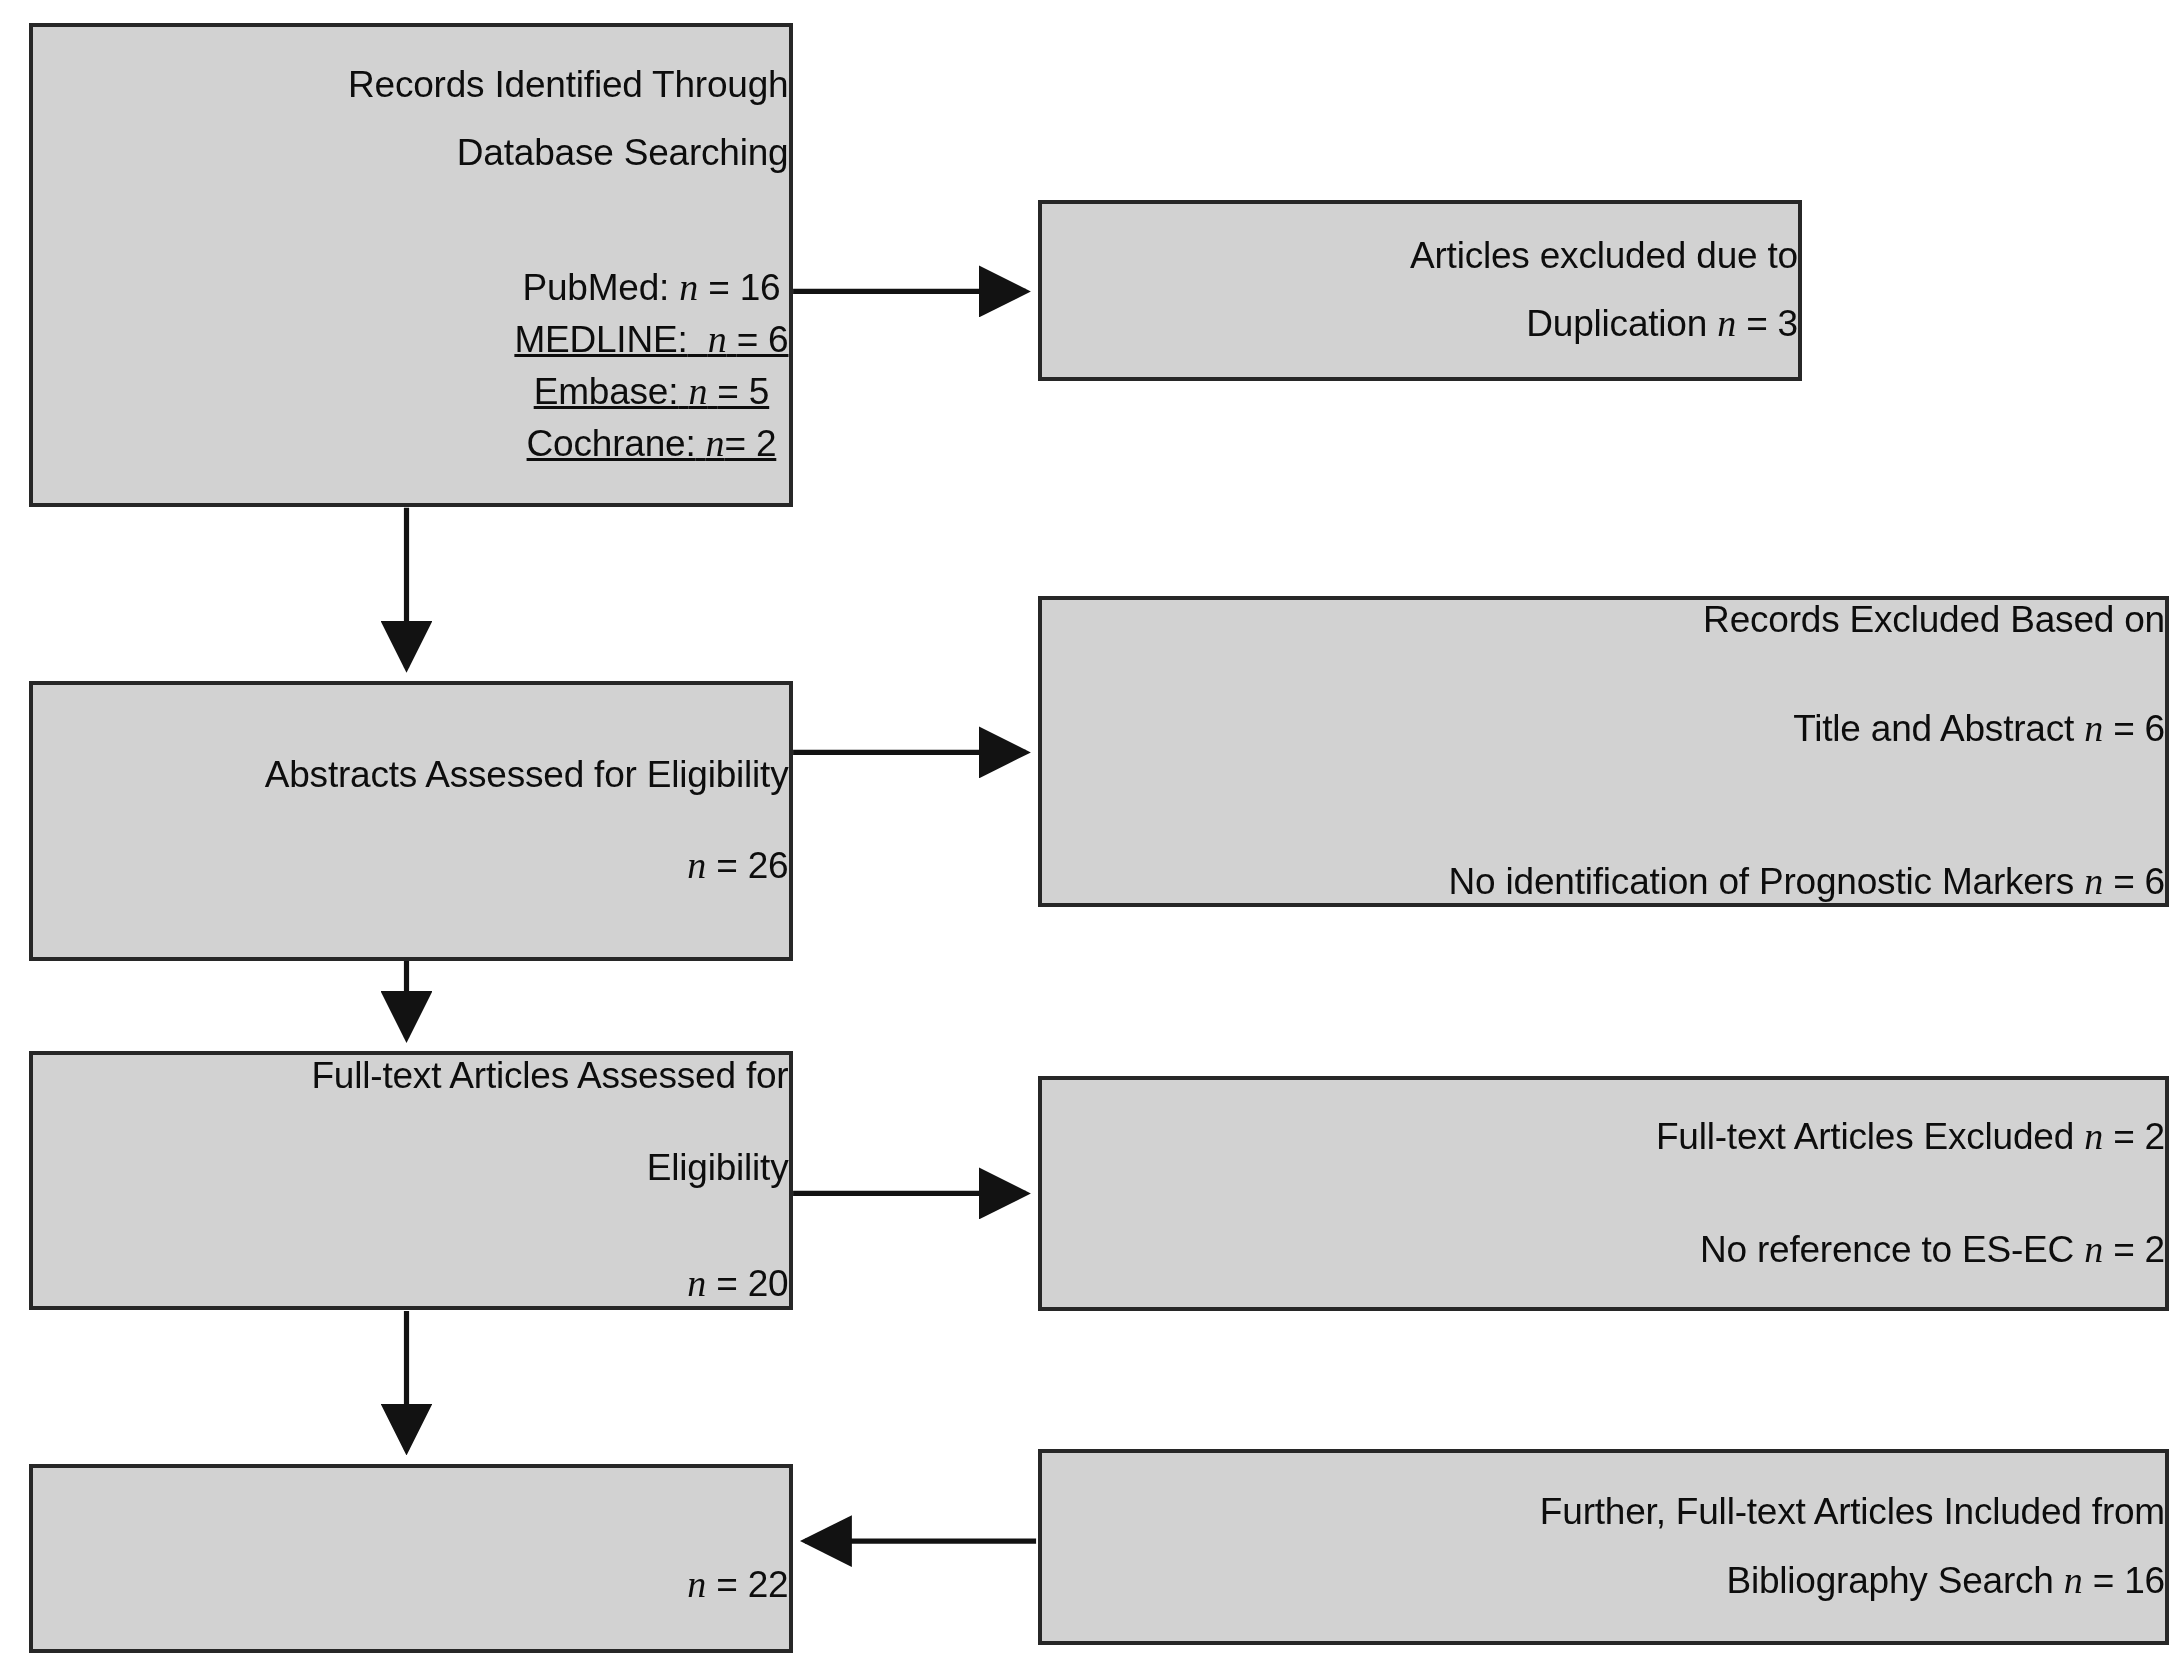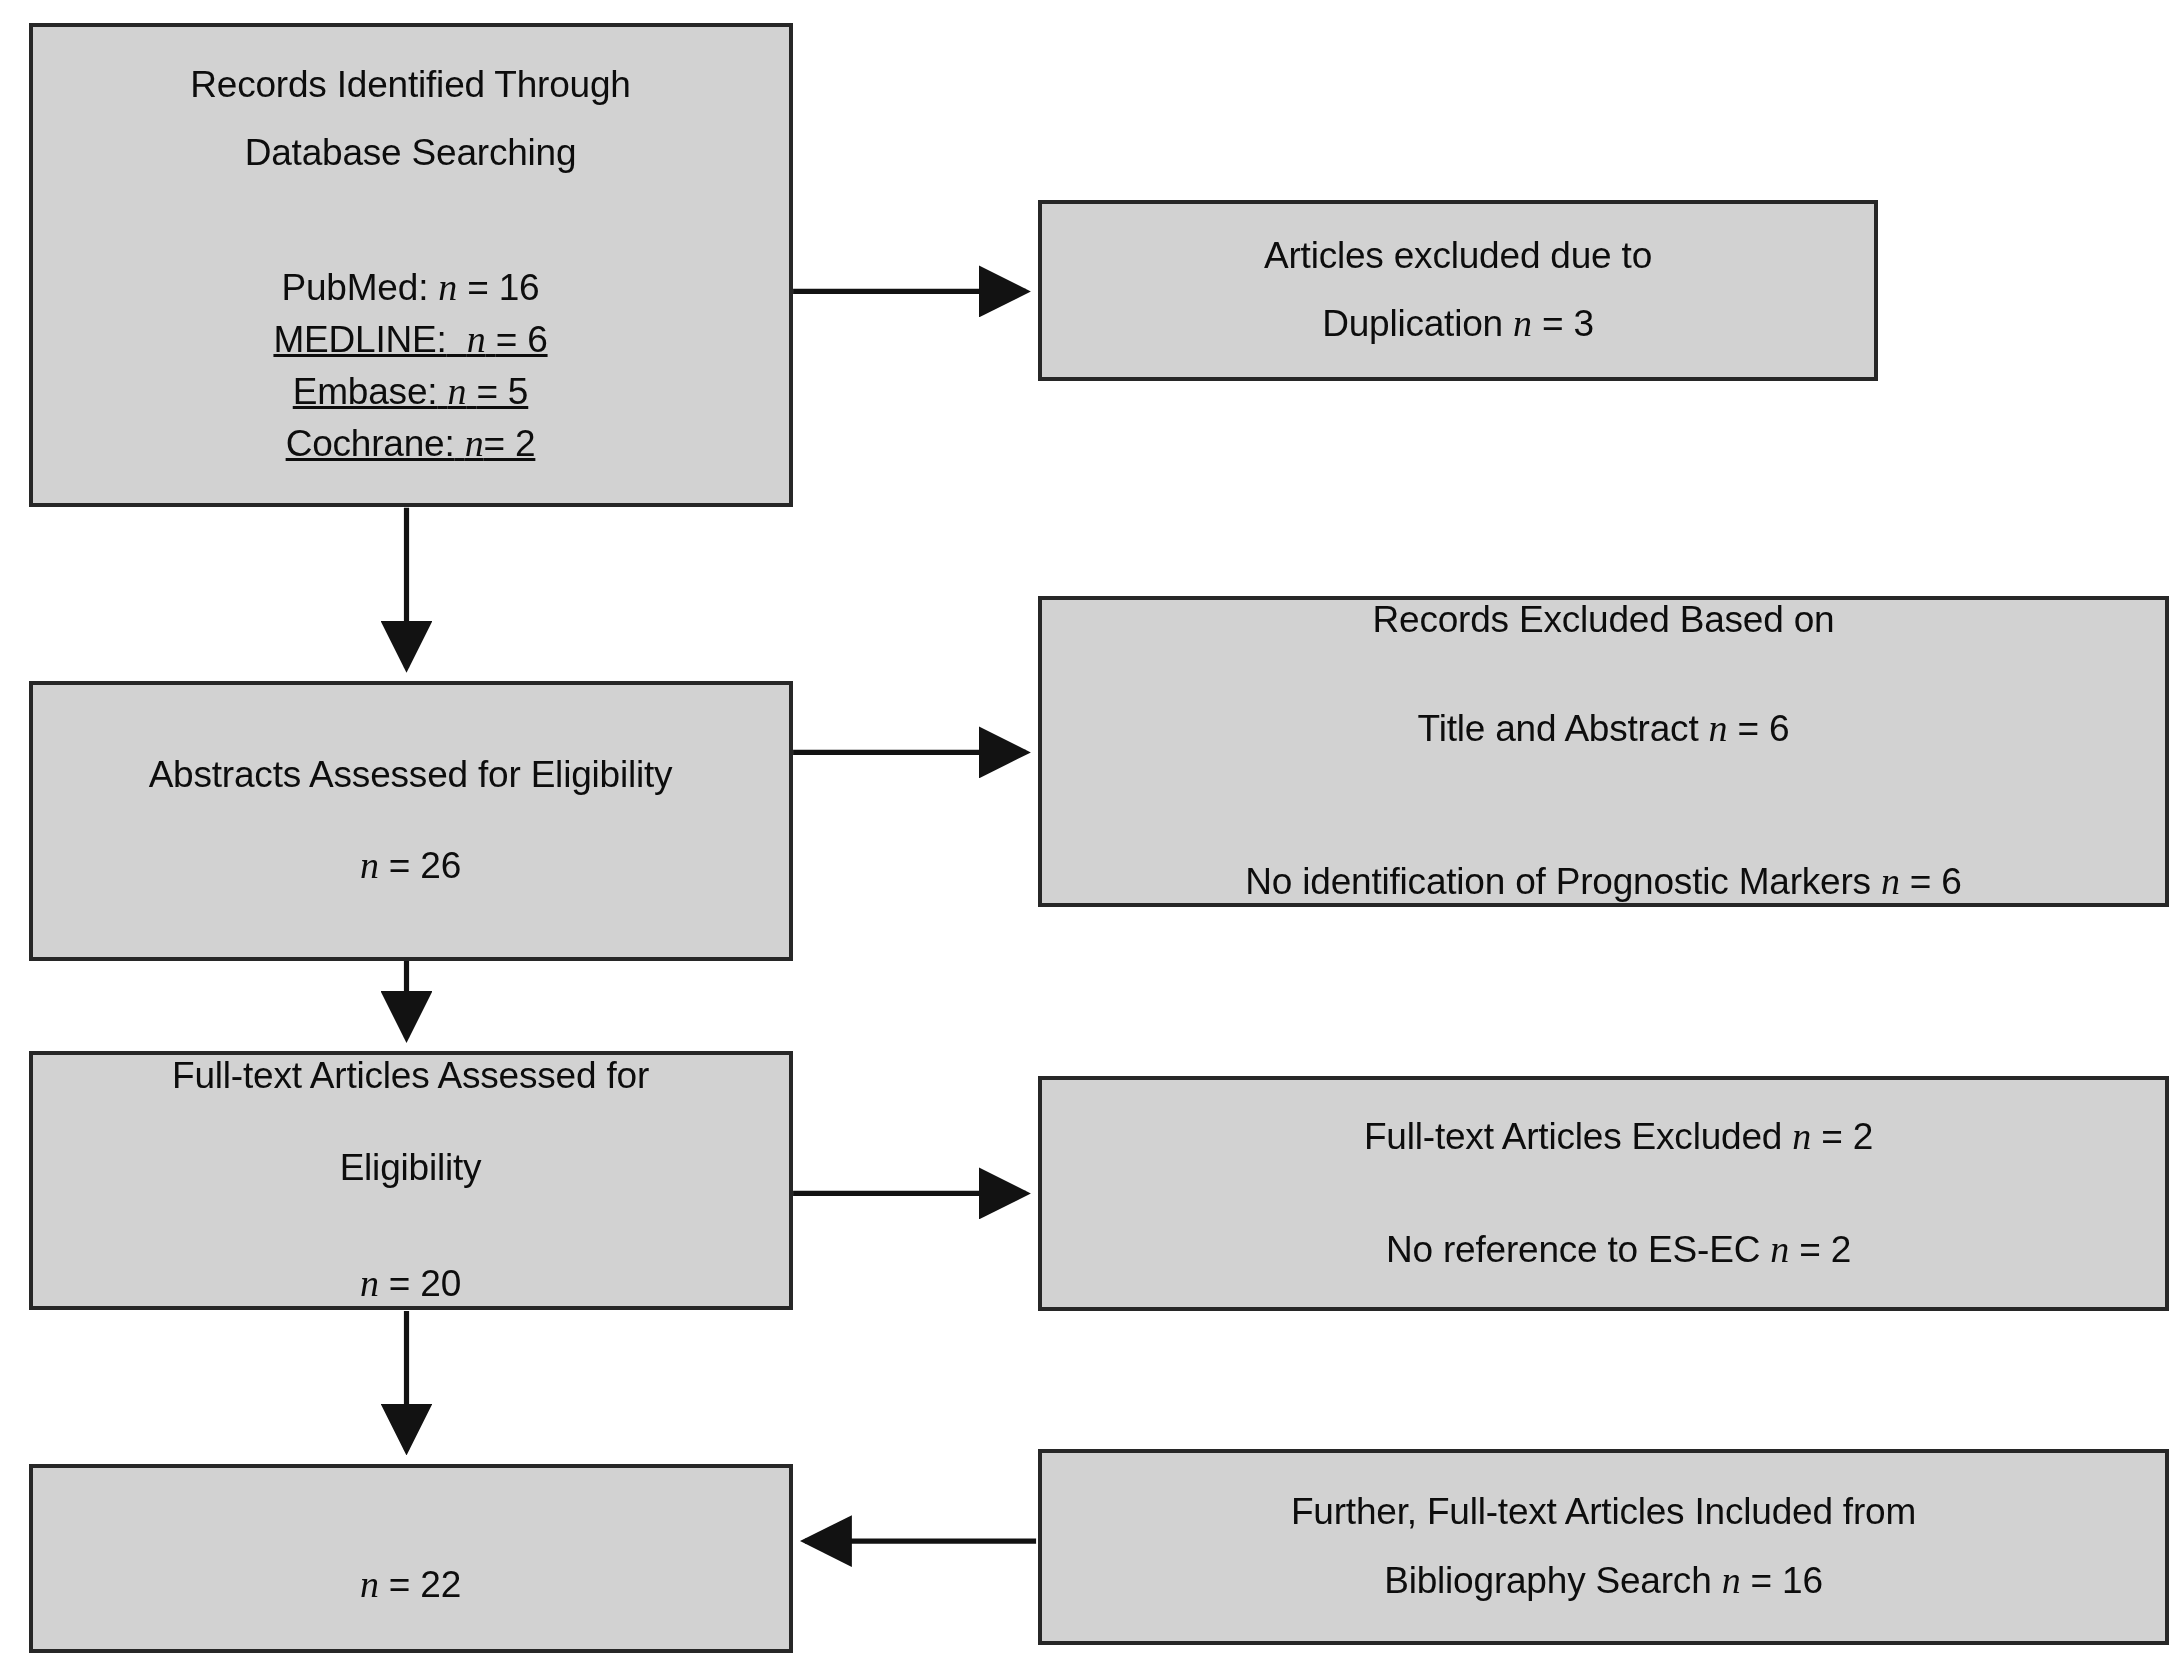--- a/index.html
+++ b/index.html
@@ -26,21 +26,21 @@
     height: 1676px;
     pointer-events: none;
   }
   .node {
     position: absolute;
     box-sizing: border-box;
     background: #d2d2d2;
     border: 4.3px solid #272727;
     display: flex;
     flex-direction: column;
-    align-items: center;
+    align-items: flex-end;
     justify-content: center;
     text-align: center;
     color: #0d0d0d;
     font-size: 37px;
     line-height: 1.05;
     letter-spacing: -0.2px;
     z-index: 2;
   }
   .node .line {
     display: block;
@@ -53,21 +53,21 @@
   .stack .line + .line { margin-top: 26px; text-decoration: underline; }
   .tight .line + .line { margin-top: 12px; }
   i.nvar {
     font-style: italic;
     font-family: "Liberation Serif", "DejaVu Serif", serif;
     font-size: 38px;
   }
 
   
   #node-records        { left: 28.5px;   top: 23px;   width: 764px;  height: 484px; }
-  #node-duplication    { left: 1038px; top: 200px;  width: 840px;  height: 181px; }
+  #node-duplication    { left: 1038px; top: 200px;  width: 764px;  height: 181px; }
   #node-abstracts      { left: 28.5px;   top: 681px;  width: 764px;  height: 280px; }
   #node-excluded-title { left: 1038px; top: 596px;  width: 1131px; height: 311px; gap: 20px; }
   #node-fulltext-assess{ left: 28.5px;   top: 1051px; width: 764px;  height: 259px; gap: 12px; }
   #node-fulltext-excl  { left: 1038px; top: 1076px; width: 1131px; height: 235px; padding-left: 30px; }
   #node-fulltext-incl  { left: 28.5px;   top: 1464px; width: 764px;  height: 189px; }
   #node-biblio         { left: 1038px; top: 1449px; width: 1131px; height: 196px; }
 </style>
 </head>
 <body>
 

